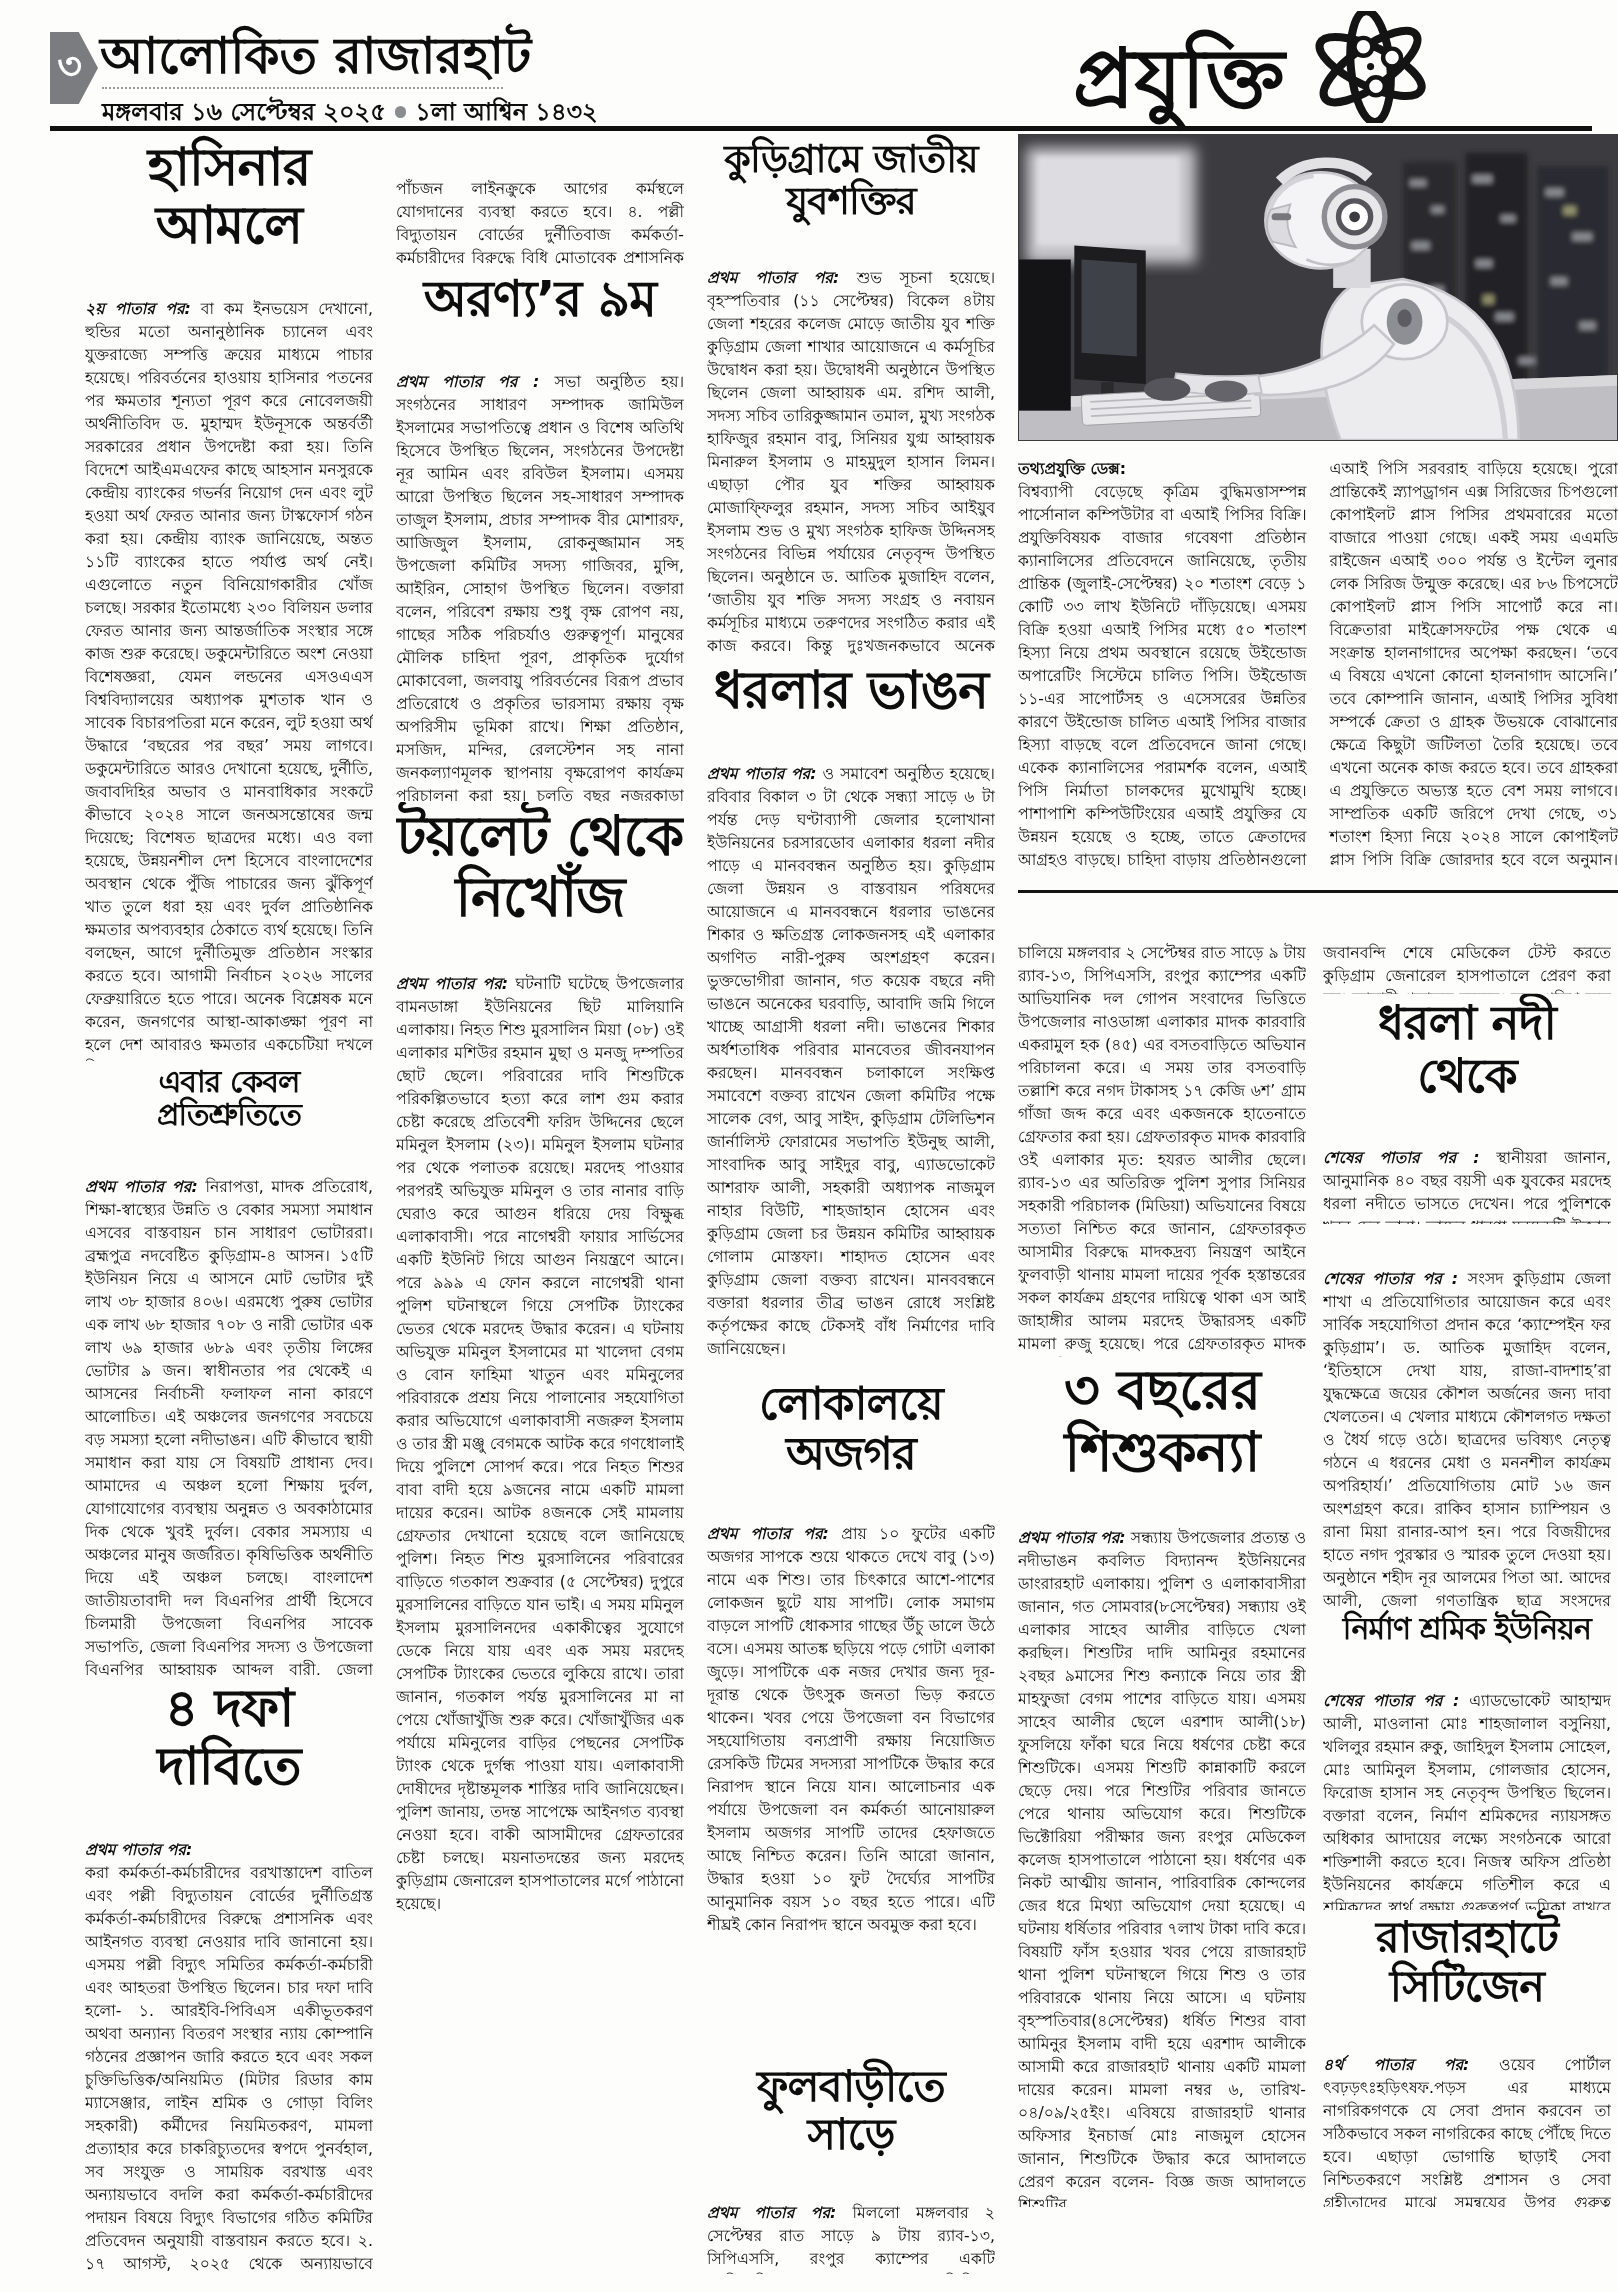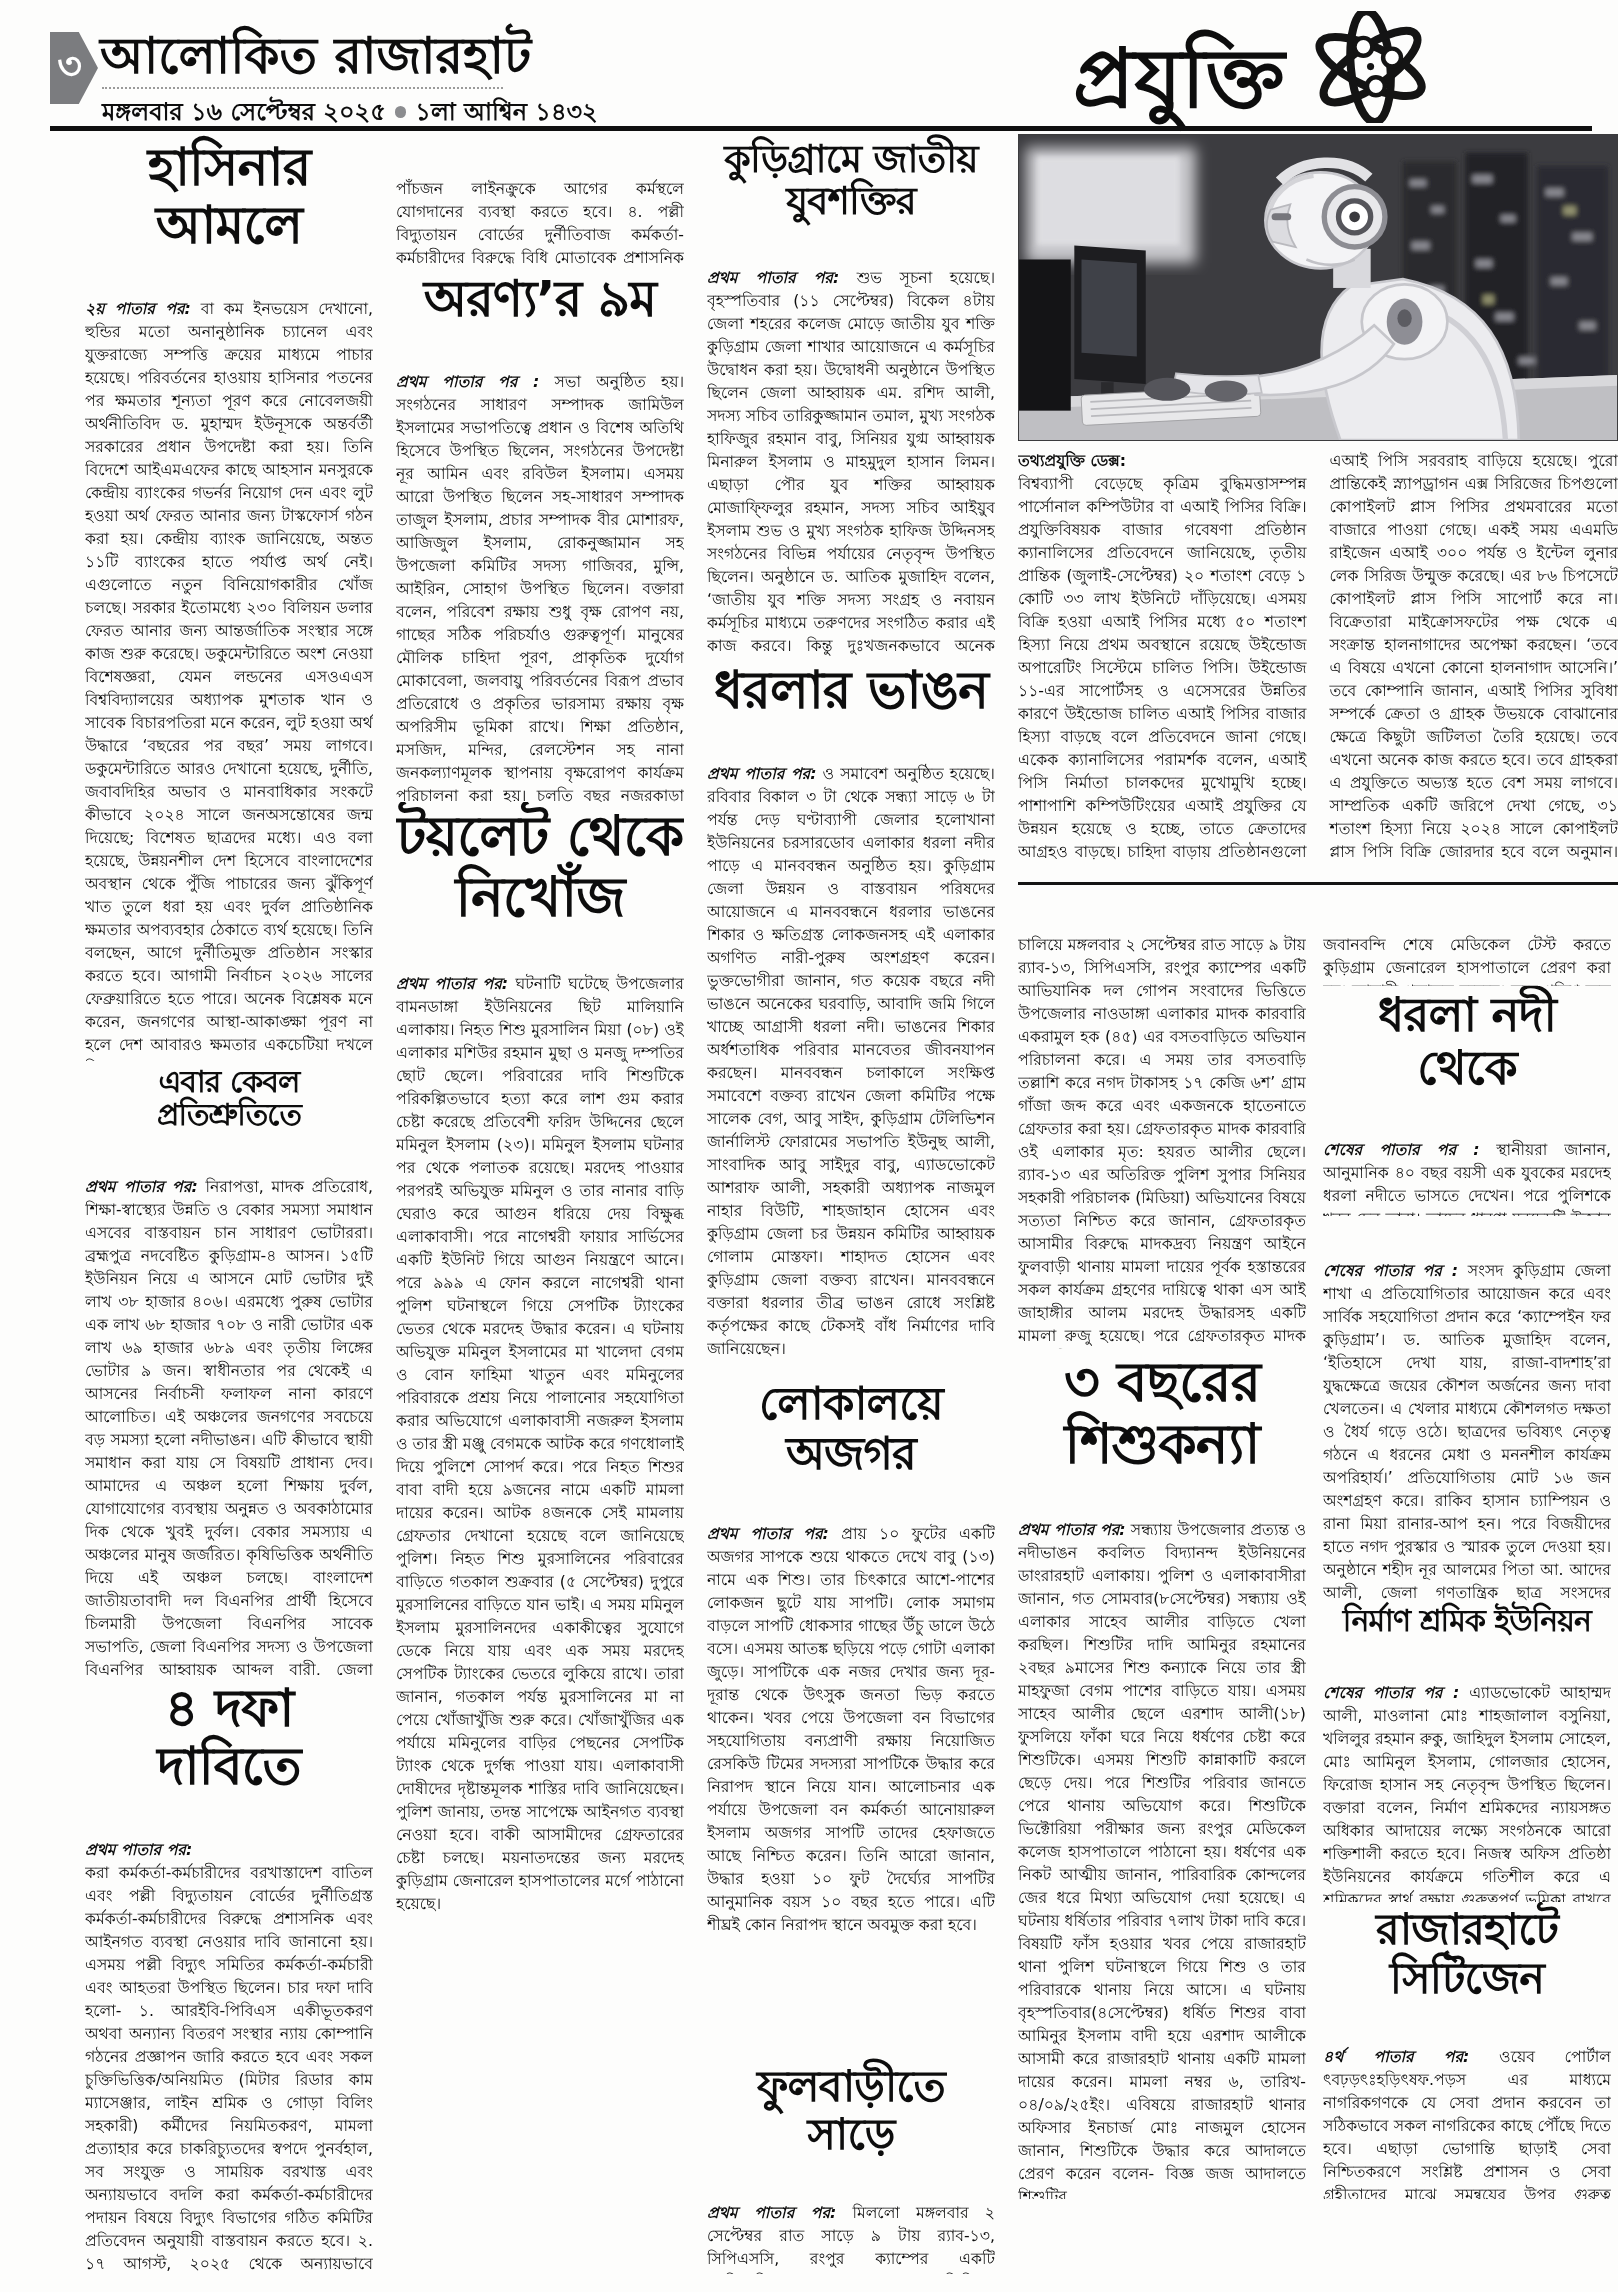--- a/index.html
+++ b/index.html
@@ -24,21 +24,21 @@
   .art{overflow:hidden;}
   .hl{font-weight:900;text-align:center;line-height:1.12;margin:3.6px 0 9px 0;letter-spacing:-0.9px;}
   .h58{font-size:52px;} .h56{font-size:50px;} .h52{font-size:47px;} .h50{font-size:45px;}
   .h48{font-size:43px;} .h46{font-size:55px;} .h44{font-size:30px;} .h42{font-size:38px;}
   .bd{font-size:15.7px;line-height:23px;text-align:justify;margin-top:43px;}
   .lead{font-style:italic;font-weight:bold;}
   .deskline{font-weight:bold;display:block;}
   
   .tech-hl{font-size:51px;font-weight:900;text-align:center;line-height:1.0;height:84px;overflow:hidden;letter-spacing:-0.9px;}
   .photo{width:600px;height:307px;display:block;border:0.9px solid #3c3c3e;box-sizing:border-box;}
-  .techbody{height:428px;overflow:hidden;column-count:2;column-gap:23px;column-fill:auto;margin-top:8px;}
+  .techbody{height:428px;overflow:hidden;column-count:2;column-gap:23px;column-fill:auto;margin-top:16px;}
   .divider{border:0;border-top:3.6px solid #141414;margin:4.5px 0 5.4px 0;}
   .subcols{display:flex;gap:17px;height:1309px;}
   .subcol{width:288px;flex:0 0 288px;display:flex;flex-direction:column;}
 </style>
 </head>
 <body>
 
 <div class="page">
 
   <div class="badge">

